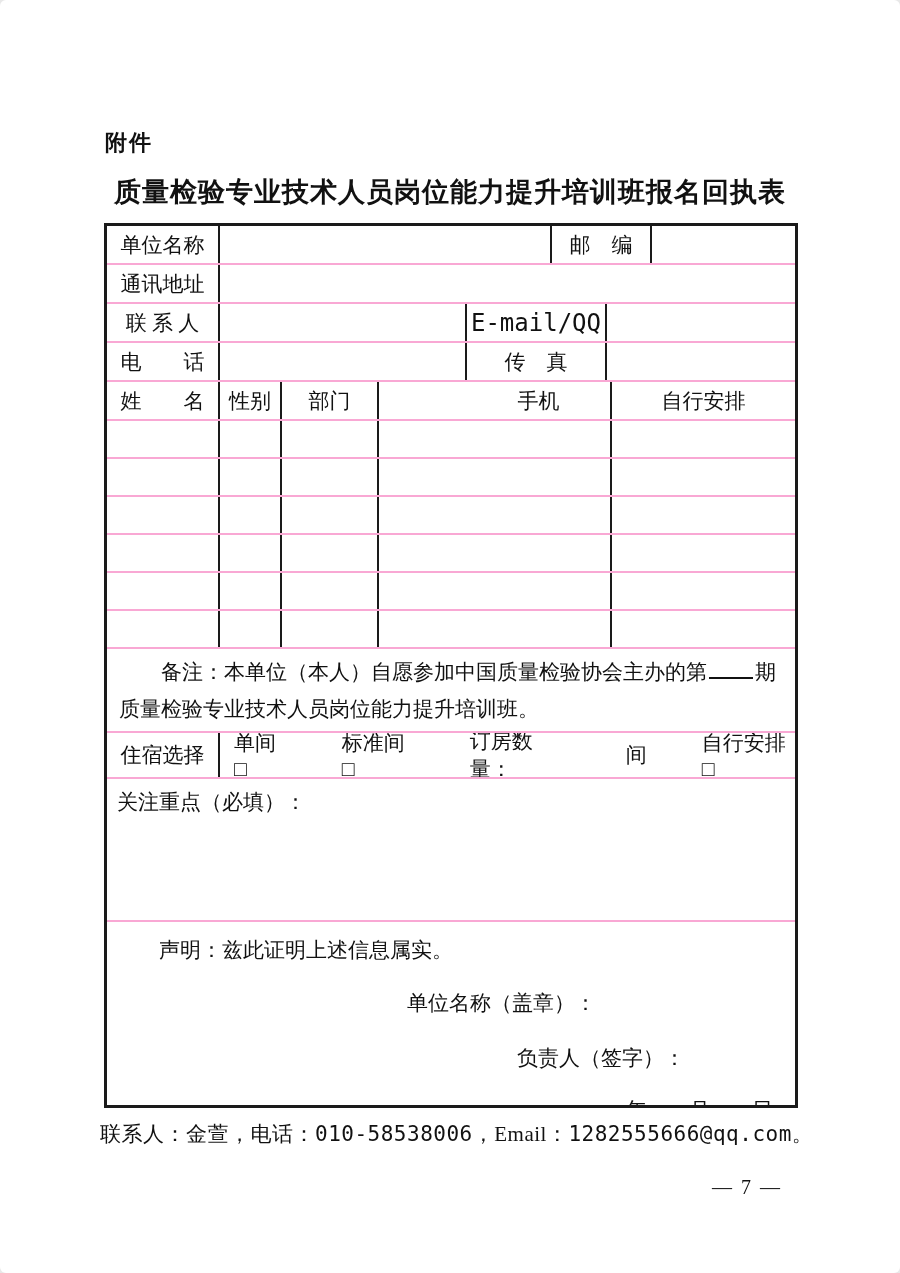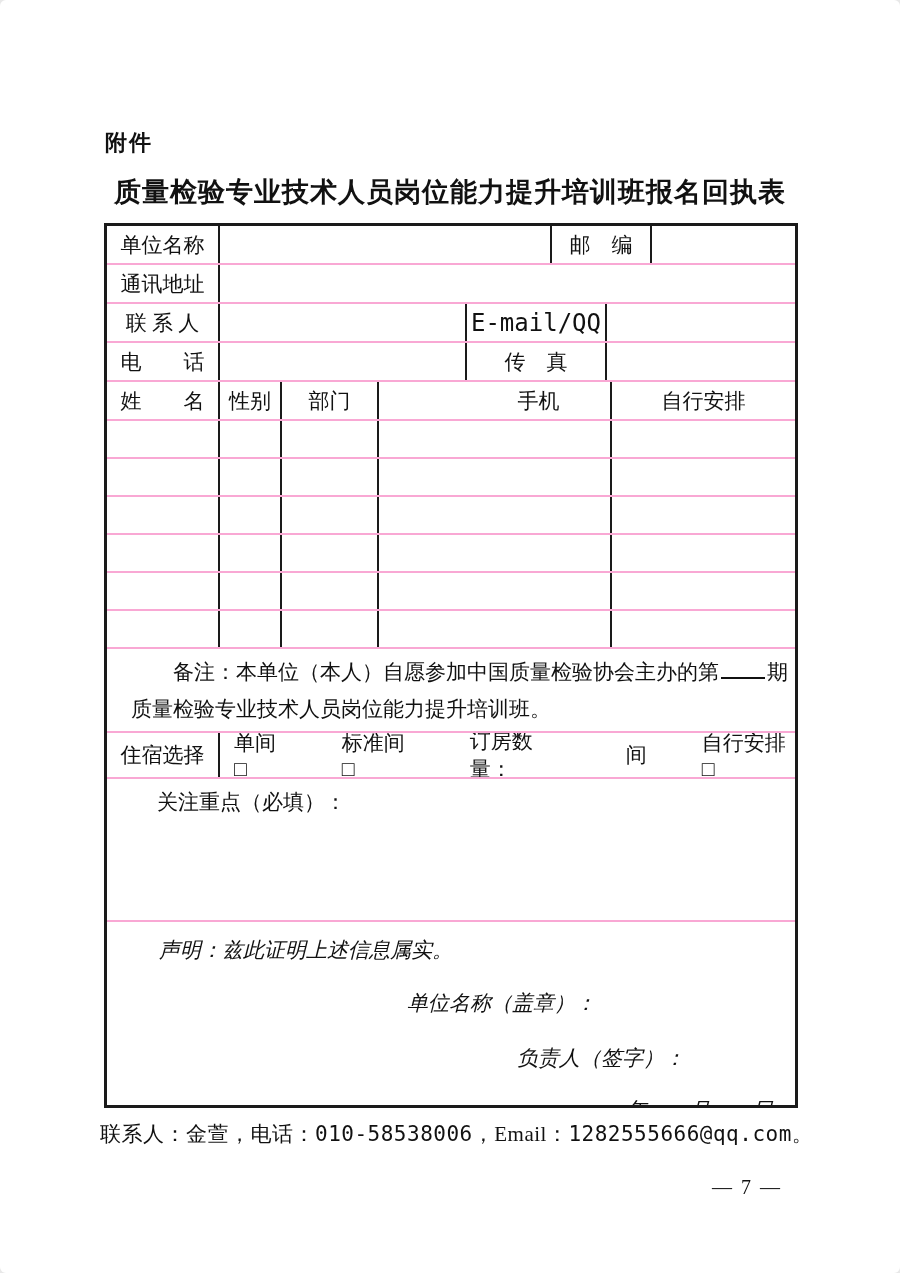--- a/index.html
+++ b/index.html
@@ -19,41 +19,41 @@
     font-size:27px; font-weight:bold; letter-spacing:1px;
   }
   .form-table {
     position:absolute; left:104px; top:223px; width:694px;
     border:3px solid #1a1a1a; display:flex; flex-direction:column;
     box-sizing:border-box;
   }
   .tr { display:flex; border-bottom:2px solid #f9a8d4; box-sizing:border-box; }
   .tr.no-bb { border-bottom:none; }
   .r39 { height:39px; } .r38 { height:38px; } .r46 { height:46px; }
-  .r84 { height:84px; } .r143 { height:143px;padding-left:40px; } .r183 { height:183px; }
+  .r84 { height:84px; } .r143 { height:143px; } .r183 { height:183px; }
   .td {
     border-right:2px solid #1a1a1a; box-sizing:border-box;
     display:flex; align-items:center; font-size:21px; overflow:hidden;
   }
   .td.last { border-right:none; }
   .label { justify-content:center; }
   .w113 { flex:0 0 113px; } .w332 { flex:0 0 332px; } .w100 { flex:0 0 100px; }
   .w247 { flex:0 0 247px; } .w140 { flex:0 0 140px; }
   .w62 { flex:0 0 62px; }  .w97 { flex:0 0 97px; }  .w88 { flex:0 0 88px;margin-top:39px; }
   .w145 { flex:0 0 145px; } .grow { flex:1 1 auto; }
   .mono { font-family:"DejaVu Sans Mono","Liberation Mono",monospace; font-size:24px; }
-  .remarks-cell { display:block; padding:5px 10px 0 24px; line-height:37px; font-size:21px; }
+  .remarks-cell { display:block; padding:5px 10px 0 12px; line-height:37px; font-size:21px; }
   .remarks-line1 { text-indent:2em; white-space:nowrap; }
   .blank-underline {
     display:inline-block; width:44px; height:20px;
     border-bottom:2px solid #111111; margin:0 2px; vertical-align:baseline;
   }
   .options-cell { display:flex; align-items:center; gap:55px; padding-left:14px; font-size:21px; }
   .focus-cell { display:block; padding:9px 10px 0 10px; font-size:21px; }
-  .decl-cell { display:block; font-size:21px;font-style:italic; }
+  .decl-cell { display:block; font-size:21px; }
   .decl-statement { margin:14px 0 0 52px; }
   .decl-seal { margin:25px 0 0 300px; }
   .decl-sign { margin:27px 0 0 300px;text-align:center; }
   .decl-date { margin:24px 22px 0 0; text-align:right; }
   .footer {
     position:absolute; left:100px; top:1120px; width:710px;
     font-size:21px; white-space:nowrap; letter-spacing:0.5px;
   }
   .footer .mono { font-size:21px; }
   .page-number {

